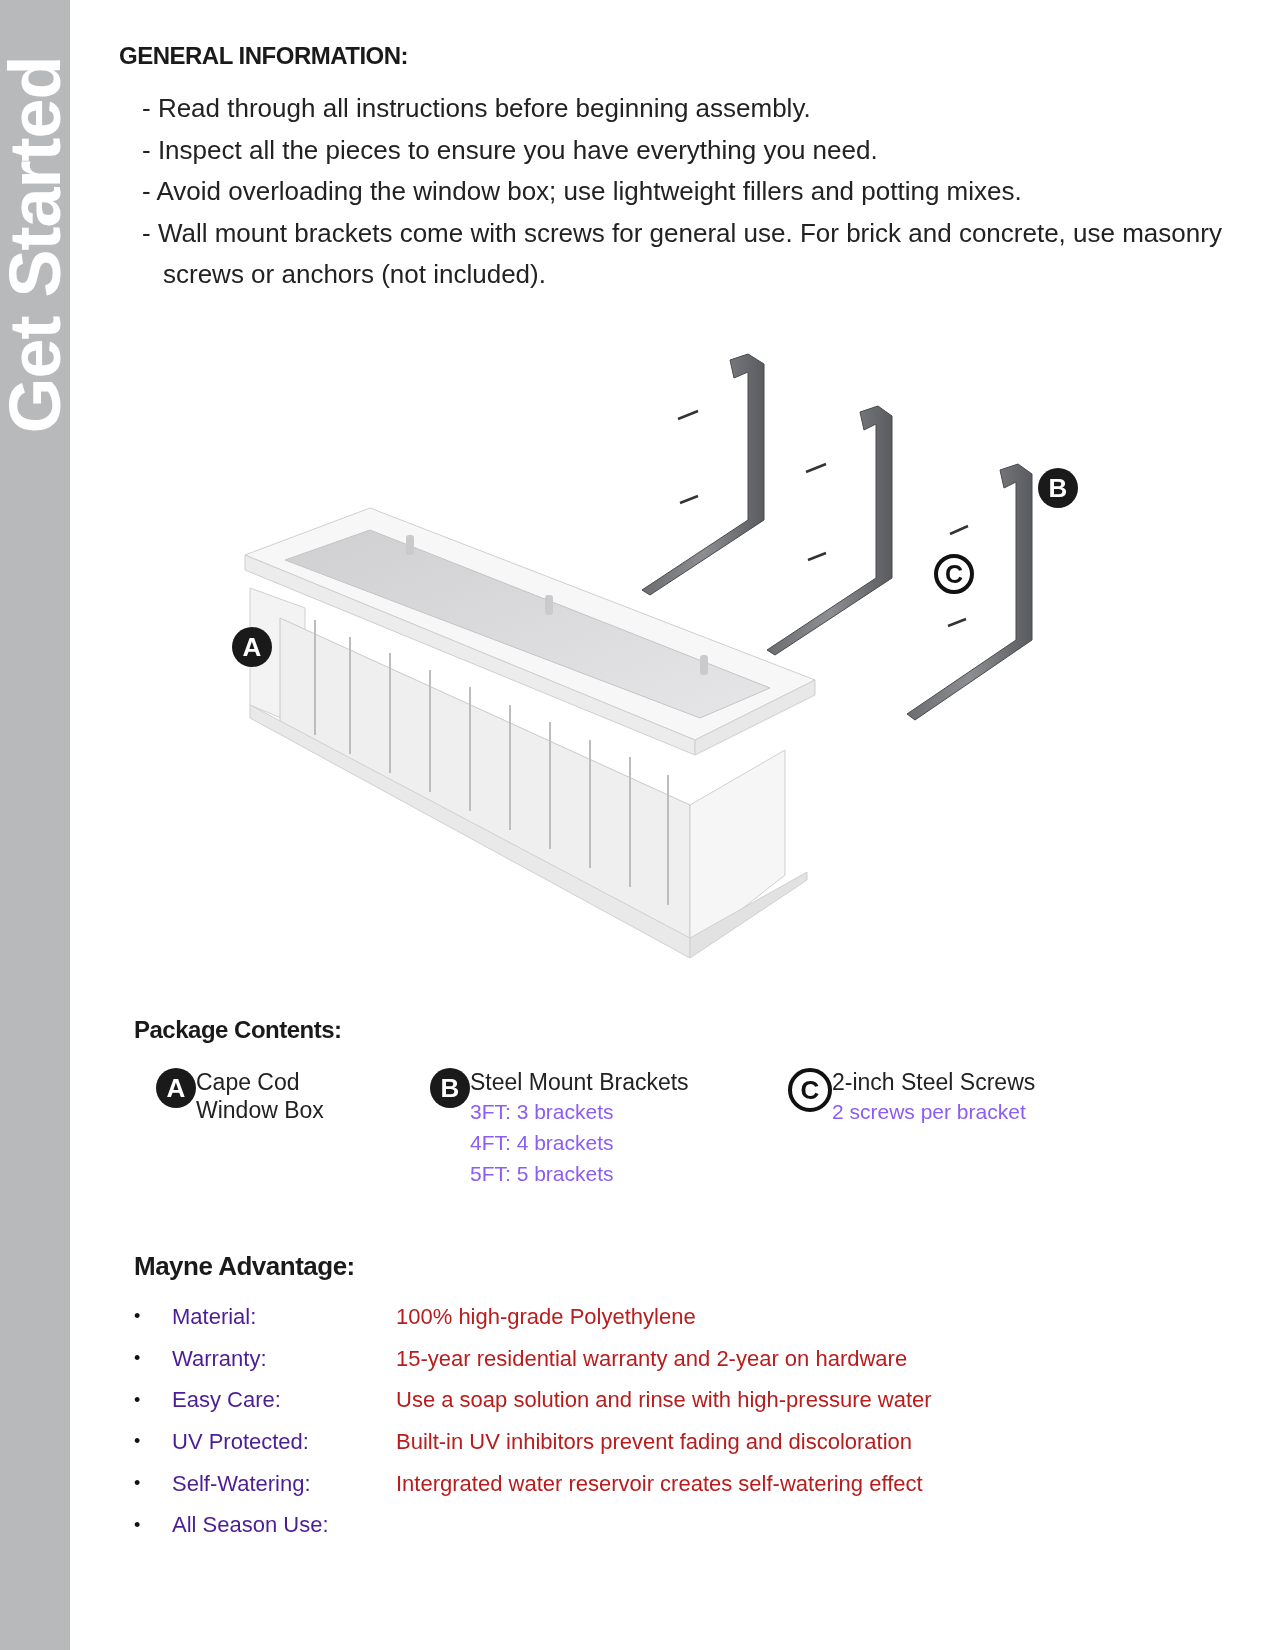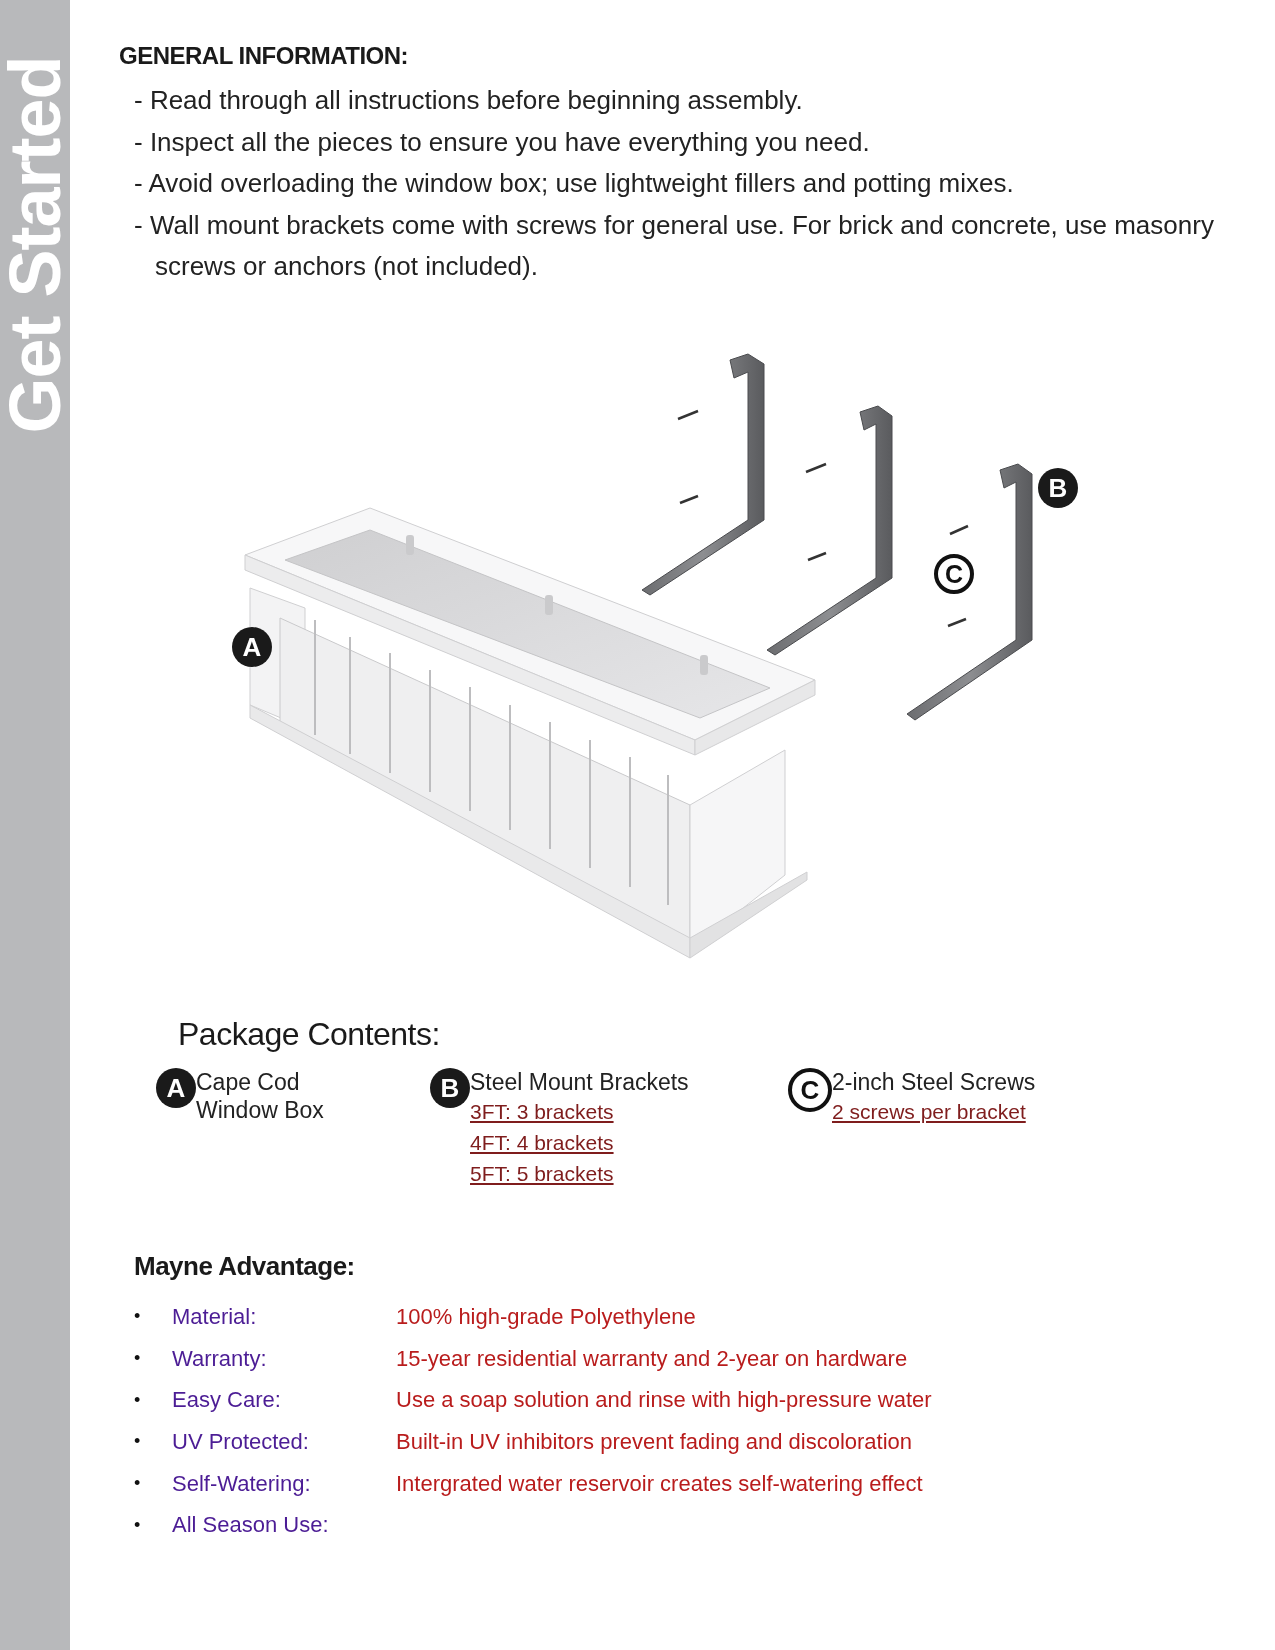--- a/index.html
+++ b/index.html
@@ -4,33 +4,33 @@
 <style>
   html, body { margin:0; padding:0; }
   body { width:1275px; height:1650px; background:#ffffff; position:relative; overflow:hidden;
          font-family:"Liberation Sans", "DejaVu Sans", sans-serif; color:#1a1a1a; }
   .sidebar { position:absolute; left:0; top:0; width:70px; height:1650px; background:#b8b9bb; }
   .sidebar-title { position:absolute; left:0; top:0; width:70px; height:470px; }
   .sidebar-title span { position:absolute; left:35px; top:245px; transform:translate(-50%,-50%) rotate(-90deg);
          white-space:nowrap; font-weight:bold; font-size:72px; color:#ffffff; letter-spacing:-1px; }
 
   .gen-title { position:absolute; left:119px; top:42px; font-weight:bold; font-size:24px; letter-spacing:-0.5px; }
-  .gen-list { position:absolute; left:134px; top:80px; margin:0; padding:0; list-style:none; font-size:26px; line-height:41.5px; color:#222; }
+  .gen-list { position:absolute; left:134px; top:80px; margin:8px; padding:0; list-style:none; font-size:26px; line-height:41.5px; color:#222; }
   .gen-list li { padding-left:21px; text-indent:-21px; width:1070px; }
 
   .illustration { position:absolute; left:220px; top:350px; width:920px; height:620px; }
 
-  .pkg-title { position:absolute; left:134px; top:1016px; font-weight:normal; font-size:32px; letter-spacing:-0.5px;margin-left:44px; }
+  .pkg-title { position:absolute; left:134px; top:1016px; font-weight:bold; font-size:24px; letter-spacing:-0.5px; }
   .pkg-item { position:absolute; top:1068px; display:flex; }
   .badge { width:40px; height:40px; border-radius:50%; background:#1a1a1a; color:#fff; font-weight:bold; font-size:26px;
            display:flex; align-items:center; justify-content:center; flex:none; }
   .badge.outline { background:#fff; color:#111; border:4px solid #111; width:36px; height:36px; }
   .pkg-text { }
   .pkg-name { font-size:23px; line-height:28px; color:#222; }
-  .pkg-sub { font-size:21px; line-height:31px; color:#7f1d1d;text-decoration:underline; }
+  .pkg-sub { font-size:21px; line-height:31px; color:#8b5cf6; }
 
   .adv-title { position:absolute; left:134px; top:1251px; font-weight:bold; font-size:26px; letter-spacing:-0.5px; }
   .adv-list { position:absolute; left:134px; top:1296px; margin:0; padding:0; list-style:none; }
   .adv-row { display:flex; height:41.7px; align-items:center; font-size:22px; }
   .adv-bullet { width:38px; color:#111; font-size:18px; }
   .adv-label { width:224px; color:#4c1d95; }
   .adv-value { color:#b91c1c; }
 </style>
 </head>
 <body>

